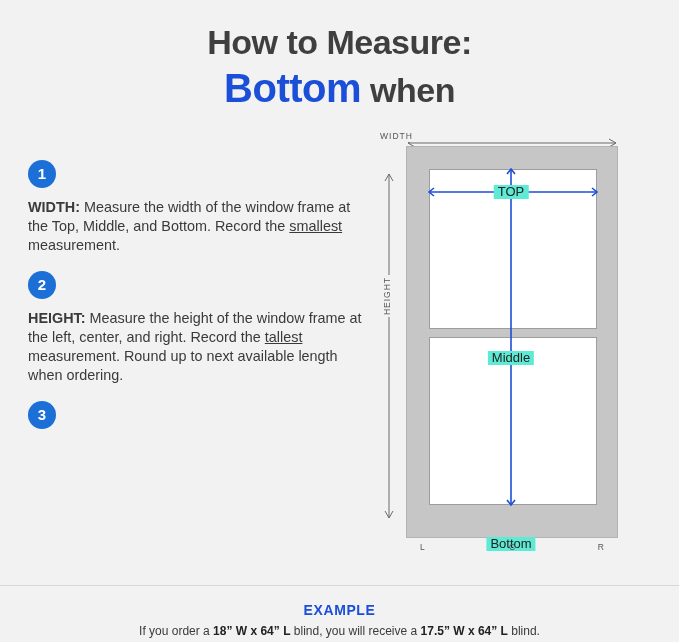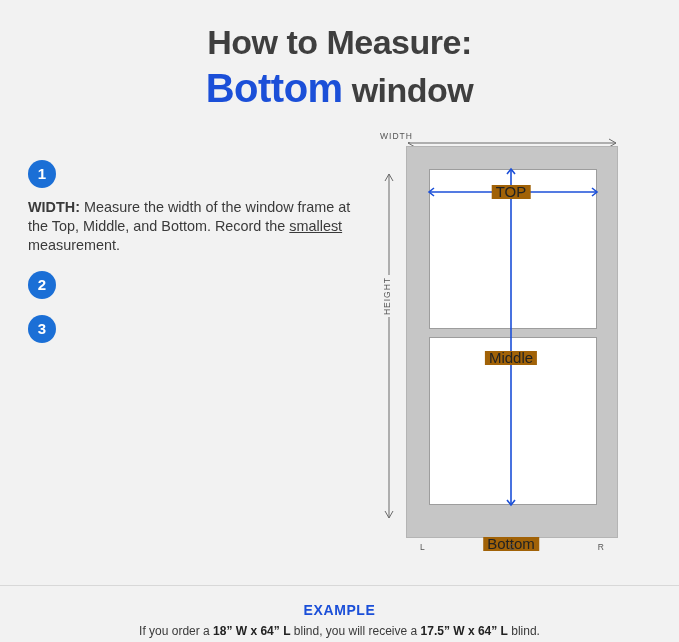--- a/index.html
+++ b/index.html
@@ -156,23 +156,23 @@
     height: 160px;
   }
   .sash-bottom {
     left: 22px;
     top: 190px;
     width: 168px;
     height: 168px;
   }
   .tag {
     position: absolute;
-    font-size: 15px;
+    font-size: 13px;
     color: #222222;
-    background: #a16207;
+    background: #5eead4;
     padding: 0 4px;
     line-height: 14px;
     white-space: nowrap;
   }
   .tag-top { left: 104px; top: 38px; transform: translateX(-50%); }
   .tag-middle { left: 104px; top: 204px; transform: translateX(-50%); }
   .tag-bottom { left: 104px; top: 374px; transform: translateX(-50%); margin-top: 16px; }
 
   .bottom-marks {
     position: absolute;
@@ -219,34 +219,37 @@
   }
   .example-text b { font-weight: bold; color: #222; }
 </style>
 </head>
 <body>
 
 <div class="page">
 
   <div class="title-block">
     <div class="title-line1">How to Measure:</div>
-    <div class="title-line2"><span class="title-accent">Bottom</span><span> window</span></div>
+    <div class="title-line2"><span class="title-accent">Bottom</span><span> when</span></div>
   </div>
 
   <div class="steps">
 
     <div class="step">
       <div class="step-badge">1</div>
       <div class="step-text">
         <span class="lead">WIDTH:</span><span> Measure the width of the window frame at the Top, Middle, and Bottom. Record the </span><span class="u">smallest</span><span> measurement.</span>
       </div>
     </div>
 
     <div class="step">
       <div class="step-badge">2</div>
+      <div class="step-text">
+        <span class="lead">HEIGHT:</span><span> Measure the height of the window frame at the left, center, and right. Record the </span><span class="u">tallest</span><span> measurement. Round up to next available length when ordering.</span>
+      </div>
     </div>
 
     <div class="step">
       <div class="step-badge">3</div>
     </div>
 
   </div>
 
   <div class="diagram">
 

